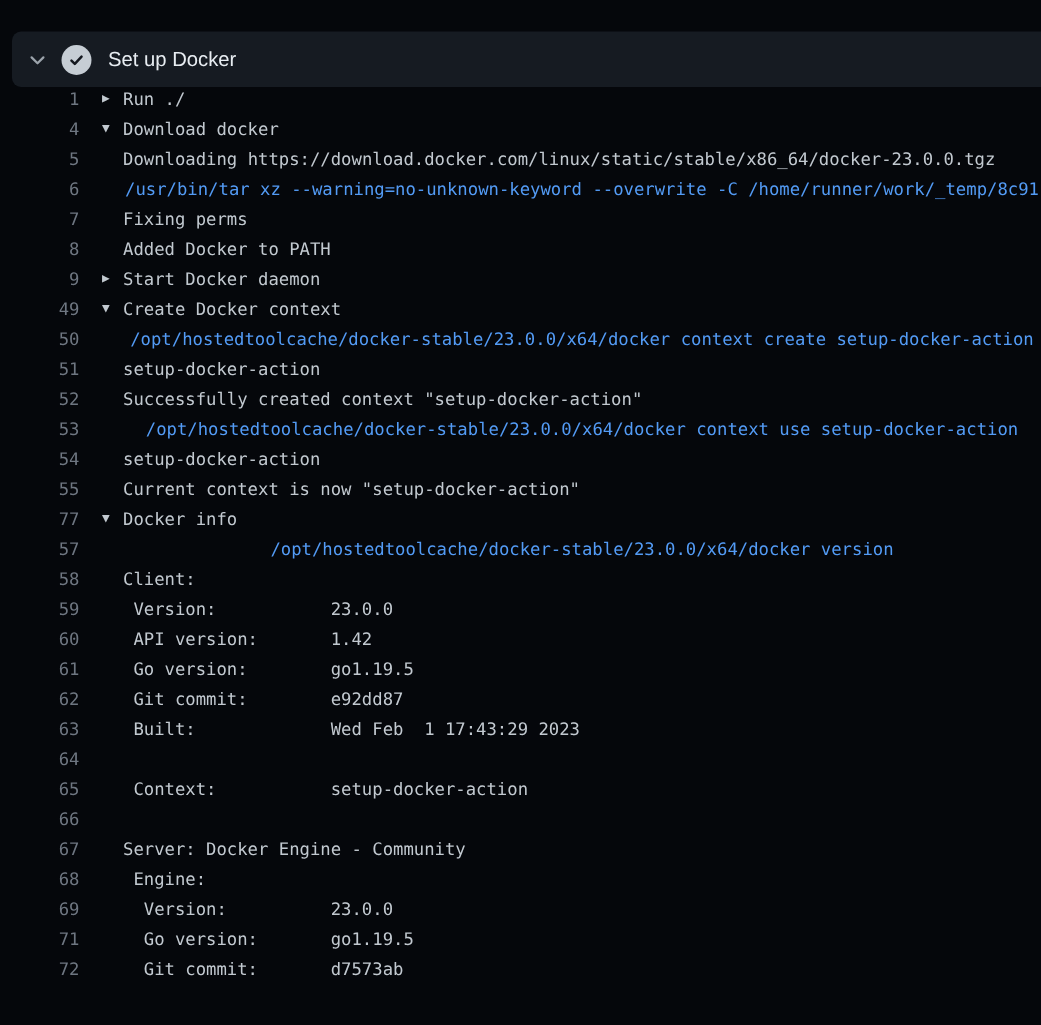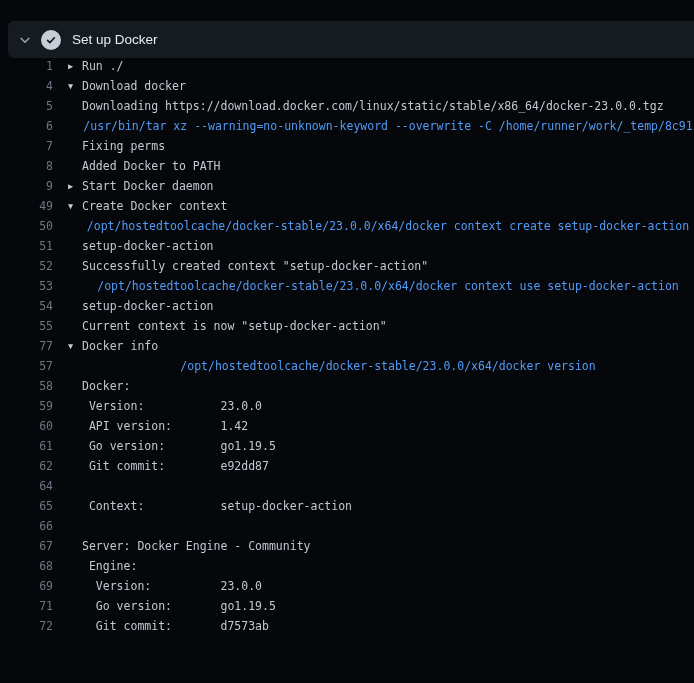--- a/index.html
+++ b/index.html
@@ -89,25 +89,26 @@
     <div class="log-line group-row"><span class="line-number">9</span><span class="arrow-slot">▶</span><span class="line-content">Start Docker daemon</span></div>
     <div class="log-line group-row"><span class="line-number">49</span><span class="arrow-slot">▼</span><span class="line-content">Create Docker context</span></div>
     <div class="log-line"><span class="line-number">50</span><span class="arrow-slot"></span><span class="line-content cmd">/opt/hostedtoolcache/docker-stable/23.0.0/x64/docker context create setup-docker-action</span></div>
     <div class="log-line"><span class="line-number">51</span><span class="arrow-slot"></span><span class="line-content">setup-docker-action</span></div>
     <div class="log-line"><span class="line-number">52</span><span class="arrow-slot"></span><span class="line-content">Successfully created context "setup-docker-action"</span></div>
     <div class="log-line"><span class="line-number">53</span><span class="arrow-slot"></span><span class="line-content cmd">/opt/hostedtoolcache/docker-stable/23.0.0/x64/docker context use setup-docker-action</span></div>
     <div class="log-line"><span class="line-number">54</span><span class="arrow-slot"></span><span class="line-content">setup-docker-action</span></div>
     <div class="log-line"><span class="line-number">55</span><span class="arrow-slot"></span><span class="line-content">Current context is now "setup-docker-action"</span></div>
     <div class="log-line group-row"><span class="line-number">77</span><span class="arrow-slot">▼</span><span class="line-content">Docker info</span></div>
     <div class="log-line"><span class="line-number">57</span><span class="arrow-slot"></span><span class="line-content cmd">/opt/hostedtoolcache/docker-stable/23.0.0/x64/docker version</span></div>
-    <div class="log-line"><span class="line-number">58</span><span class="arrow-slot"></span><span class="line-content">Docker:</span></div>
+    <div class="log-line"><span class="line-number">58</span><span class="arrow-slot"></span><span class="line-content">Client:</span></div>
     <div class="log-line"><span class="line-number">59</span><span class="arrow-slot"></span><span class="line-content"> Version:           23.0.0</span></div>
     <div class="log-line"><span class="line-number">60</span><span class="arrow-slot"></span><span class="line-content"> API version:       1.42</span></div>
     <div class="log-line"><span class="line-number">61</span><span class="arrow-slot"></span><span class="line-content"> Go version:        go1.19.5</span></div>
     <div class="log-line"><span class="line-number">62</span><span class="arrow-slot"></span><span class="line-content"> Git commit:        e92dd87</span></div>
+    <div class="log-line"><span class="line-number">63</span><span class="arrow-slot"></span><span class="line-content"> Built:             Wed Feb  1 17:43:29 2023</span></div>
     <div class="log-line"><span class="line-number">64</span><span class="arrow-slot"></span></div>
     <div class="log-line"><span class="line-number">65</span><span class="arrow-slot"></span><span class="line-content"> Context:           setup-docker-action</span></div>
     <div class="log-line"><span class="line-number">66</span><span class="arrow-slot"></span><span class="line-content"></span></div>
     <div class="log-line"><span class="line-number">67</span><span class="arrow-slot"></span><span class="line-content">Server: Docker Engine - Community</span></div>
     <div class="log-line"><span class="line-number">68</span><span class="arrow-slot"></span><span class="line-content"> Engine:</span></div>
     <div class="log-line"><span class="line-number">69</span><span class="arrow-slot"></span><span class="line-content">  Version:          23.0.0</span></div>
     <div class="log-line"><span class="line-number">71</span><span class="arrow-slot"></span><span class="line-content">  Go version:       go1.19.5</span></div>
     <div class="log-line"><span class="line-number">72</span><span class="arrow-slot"></span><span class="line-content">  Git commit:       d7573ab</span></div>
   </div>
 

